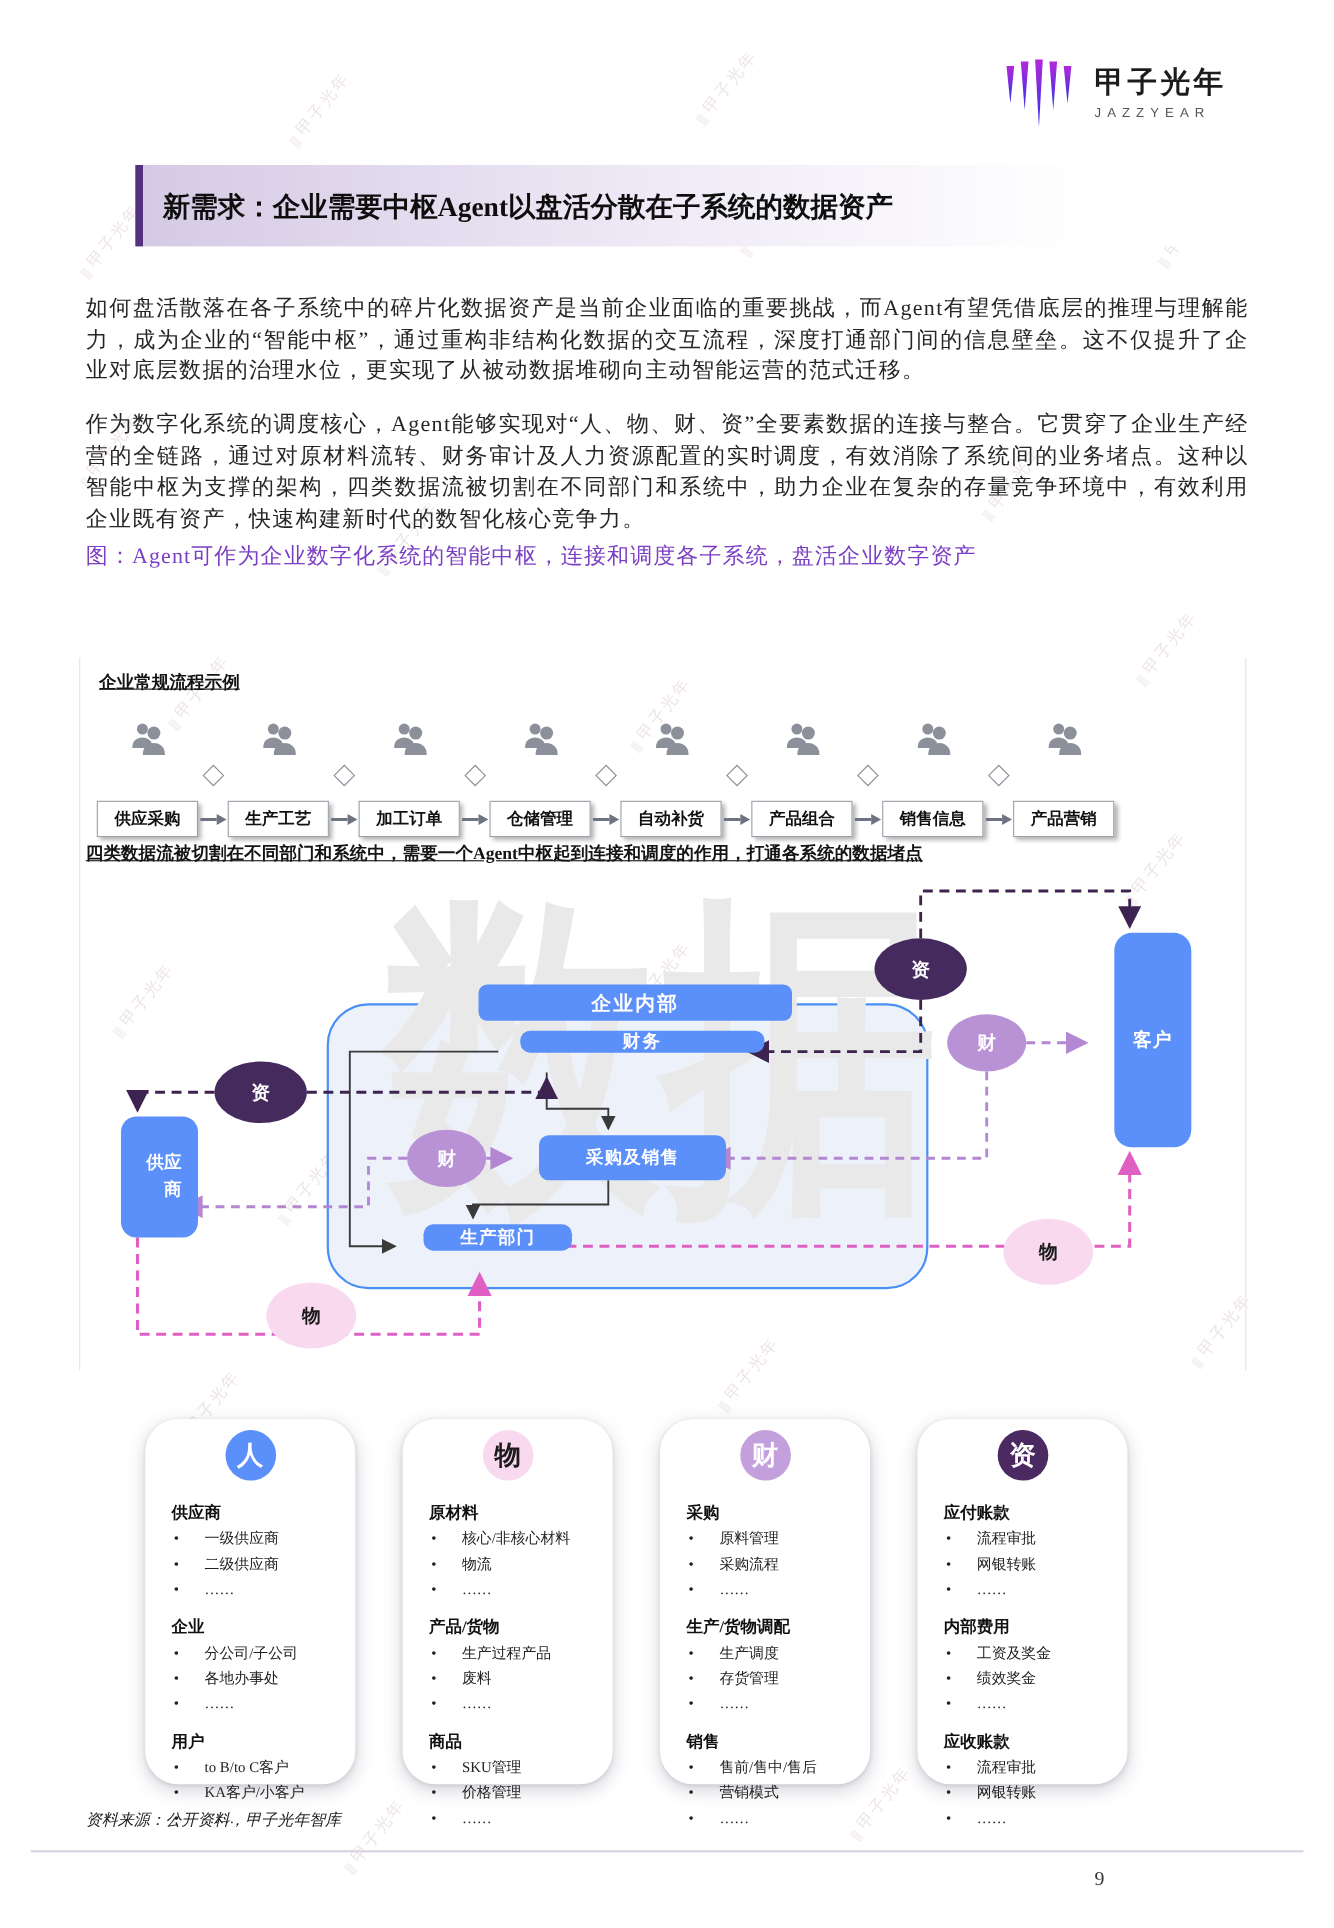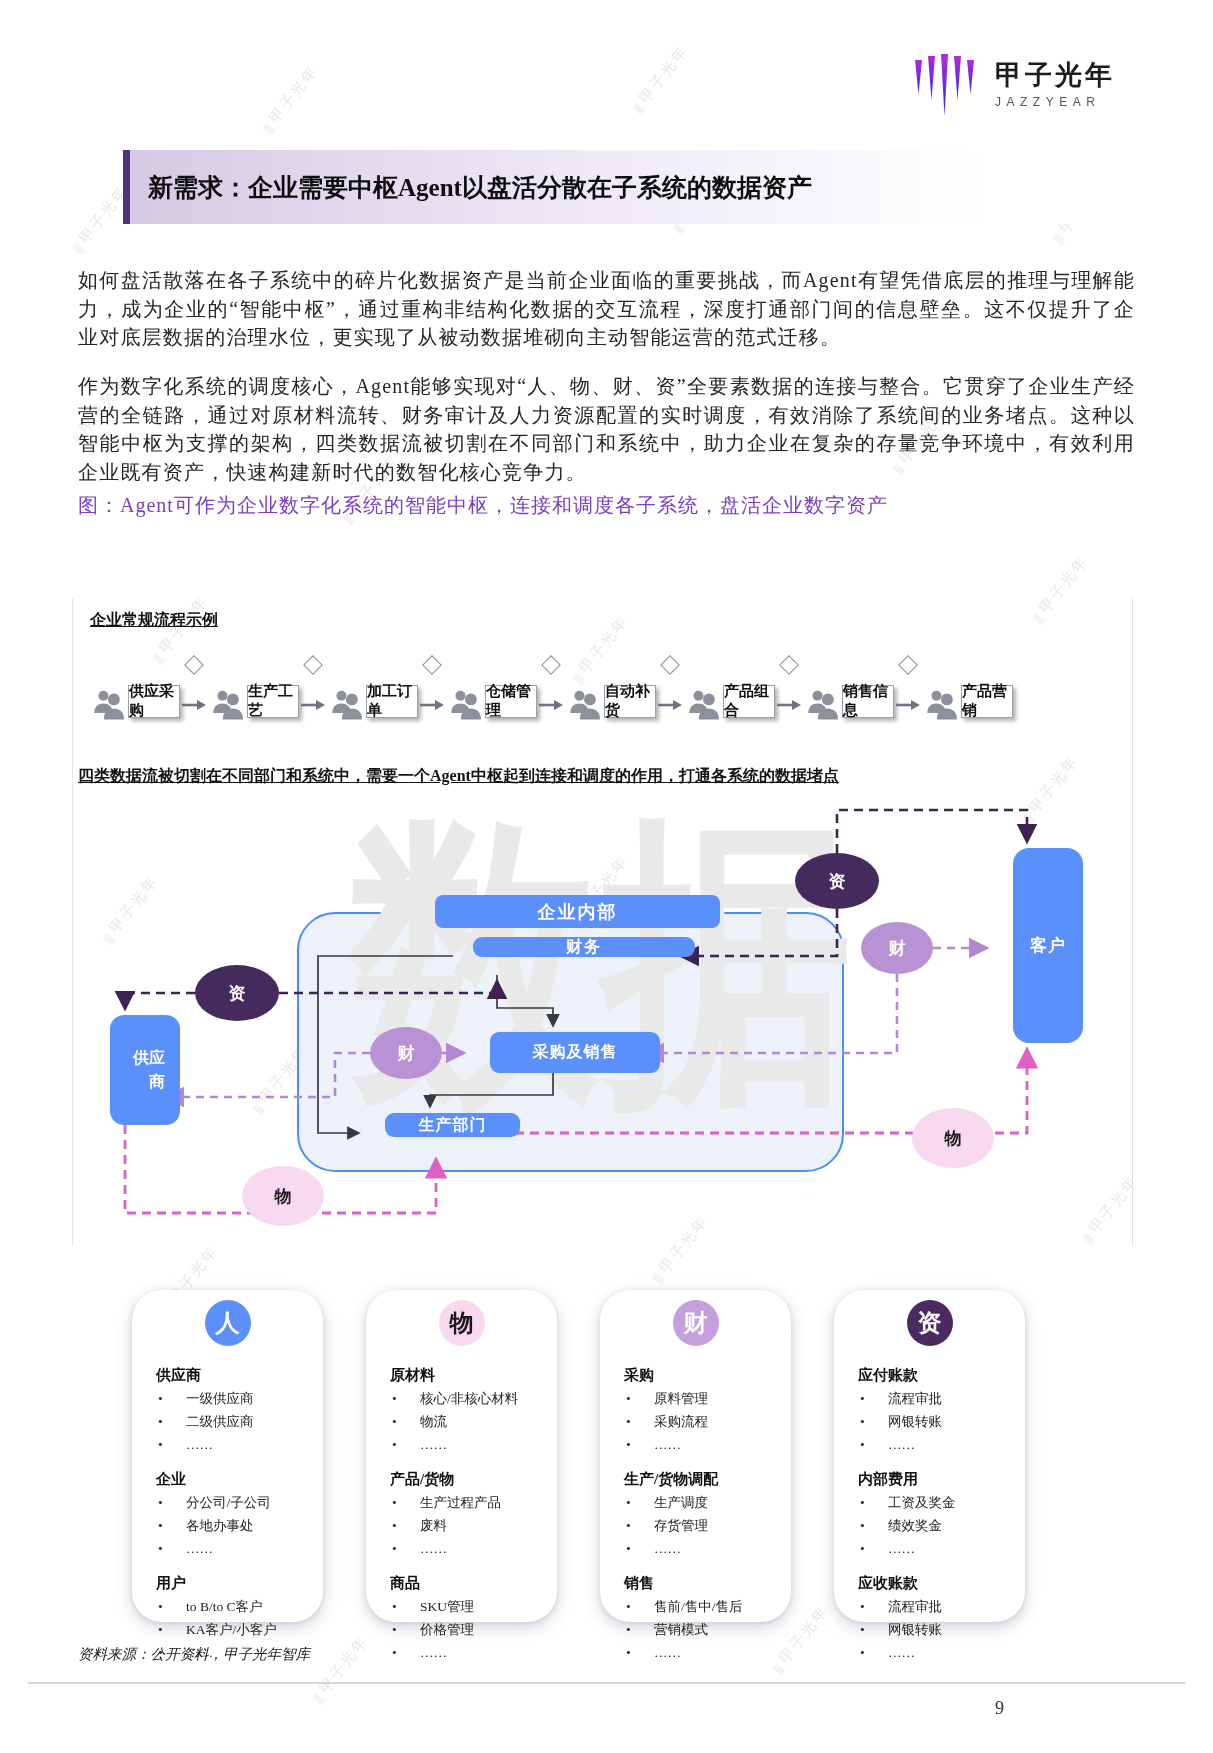--- a/index.html
+++ b/index.html
@@ -25,21 +25,21 @@
         letter-spacing:1.2px;text-align:justify;color:#262626;z-index:2;}
   .p1{top:246px;} .p2{top:352px;}
   .caption{position:absolute;left:78px;top:492px;font-size:20px;color:#7b3fc4;letter-spacing:1px;z-index:2;}
   
   .fig-frame{position:absolute;left:72px;top:598px;width:1059px;height:648px;
              border-left:1px solid #e4e4e6;border-right:1px solid #e4e4e6;z-index:1;}
   .flow-label{position:absolute;left:90px;top:610px;font-size:16px;font-weight:600;
               text-decoration:underline;color:#141414;z-index:2;}
   
   .flow{position:absolute;left:88px;top:648px;width:925px;display:flex;align-items:flex-end;z-index:2;}
-  .fstep{width:92px;display:flex;align-items:center;}
+  .fstep{width:92px;display:flex;flex-direction:column;align-items:center;gap:40px;}
   .fsep{width:27px;display:flex;flex-direction:column;align-items:center;}
   .ficon{height:40px;display:flex;align-items:flex-end;justify-content:center;}
   .fbox{width:92px;height:33px;background:#fff;border:1px solid #9aa0a8;box-sizing:border-box;
         box-shadow:3px 3px 4px rgba(0,0,0,.30);display:flex;align-items:center;justify-content:center;
         font-size:15px;font-weight:700;color:#101010;}
   .fdia{height:40px;display:flex;align-items:center;justify-content:center;}
   .diamond{width:12px;height:12px;border:1.5px solid #8a8f98;transform:rotate(45deg);margin-bottom:6px;}
   .farw{height:33px;display:flex;align-items:center;justify-content:center;}
   .note{position:absolute;left:78px;top:766px;font-size:16px;font-weight:600;
         text-decoration:underline;color:#141414;z-index:2;}

